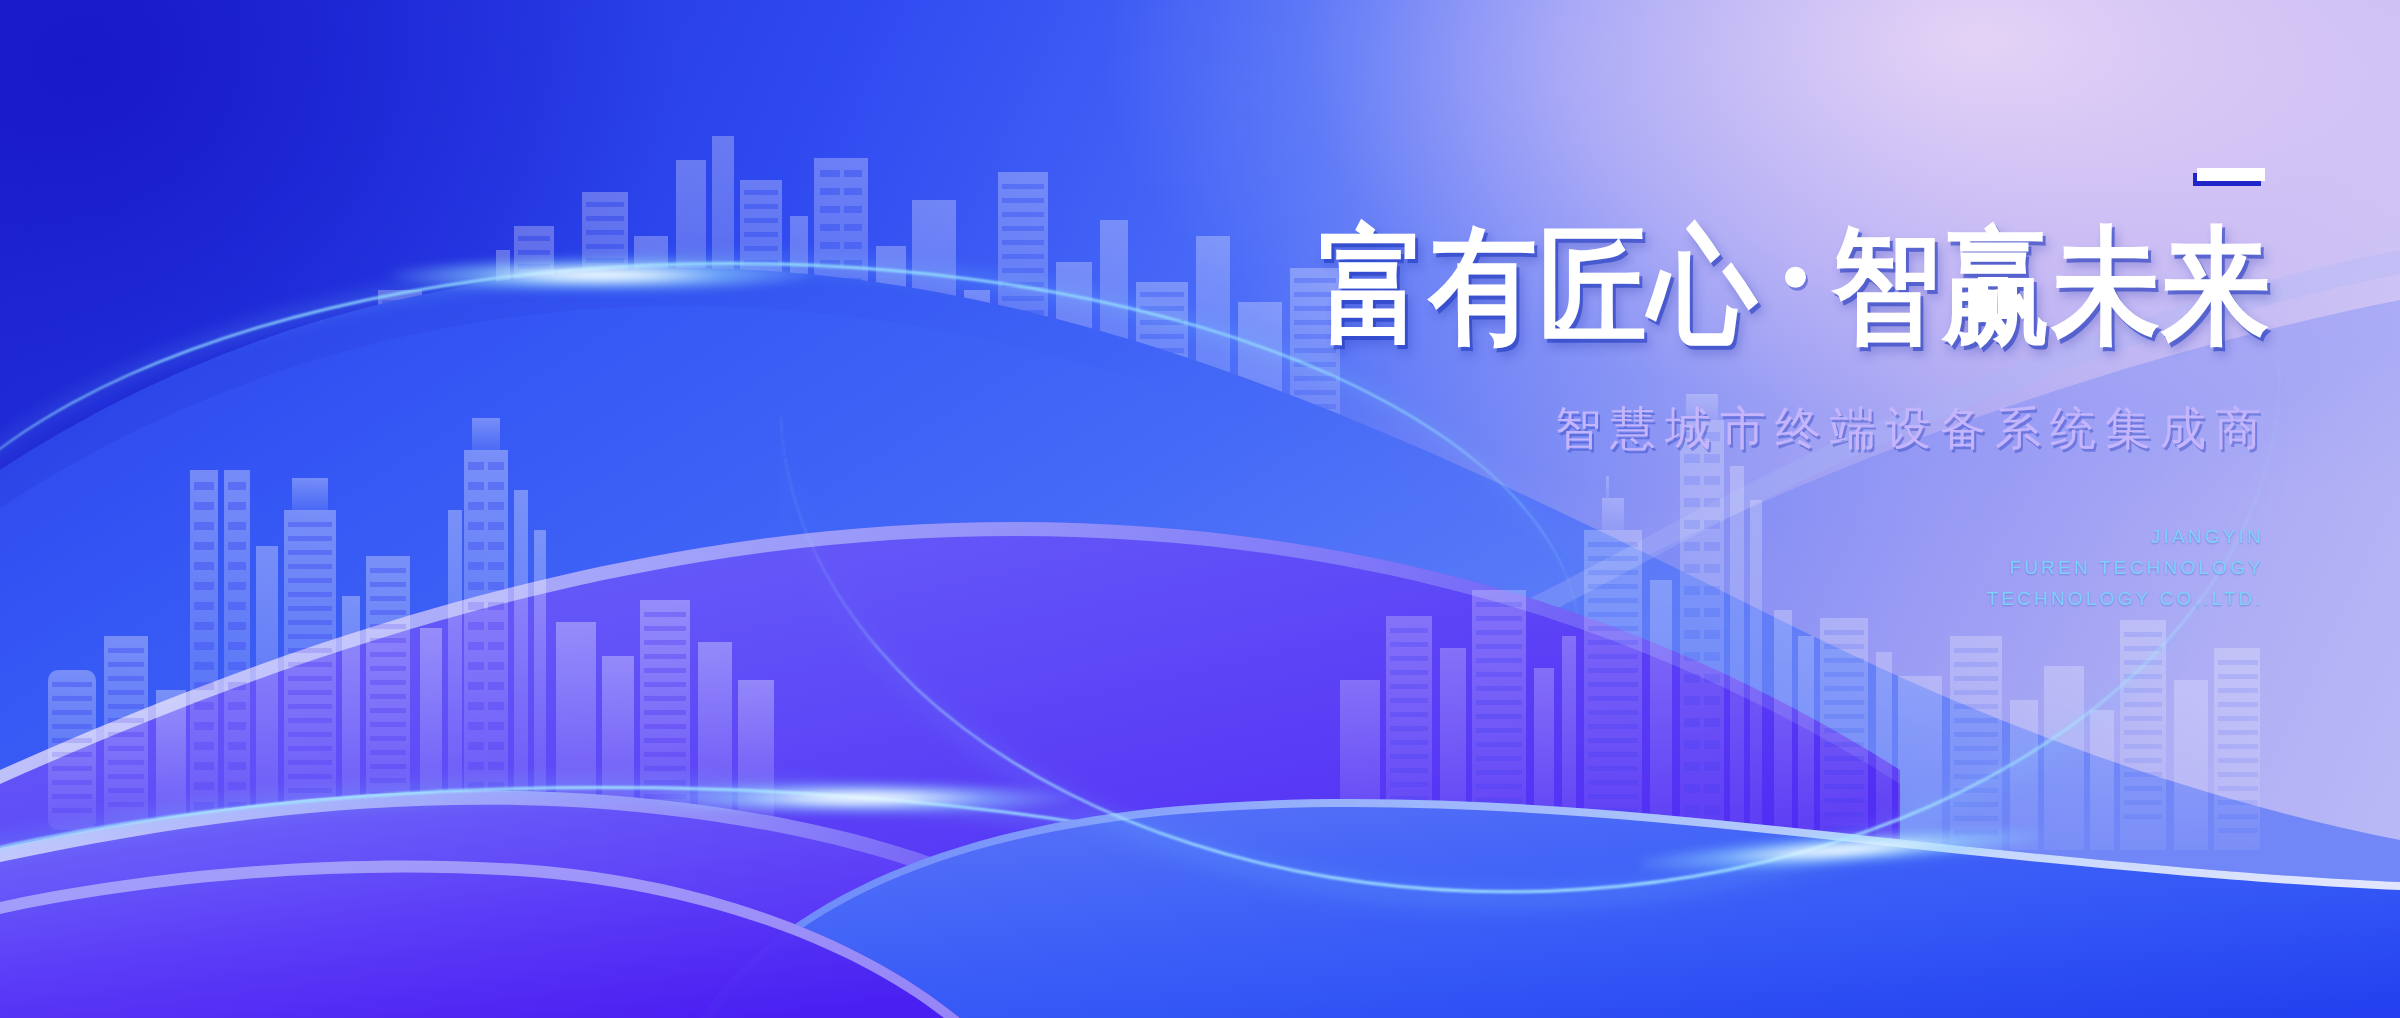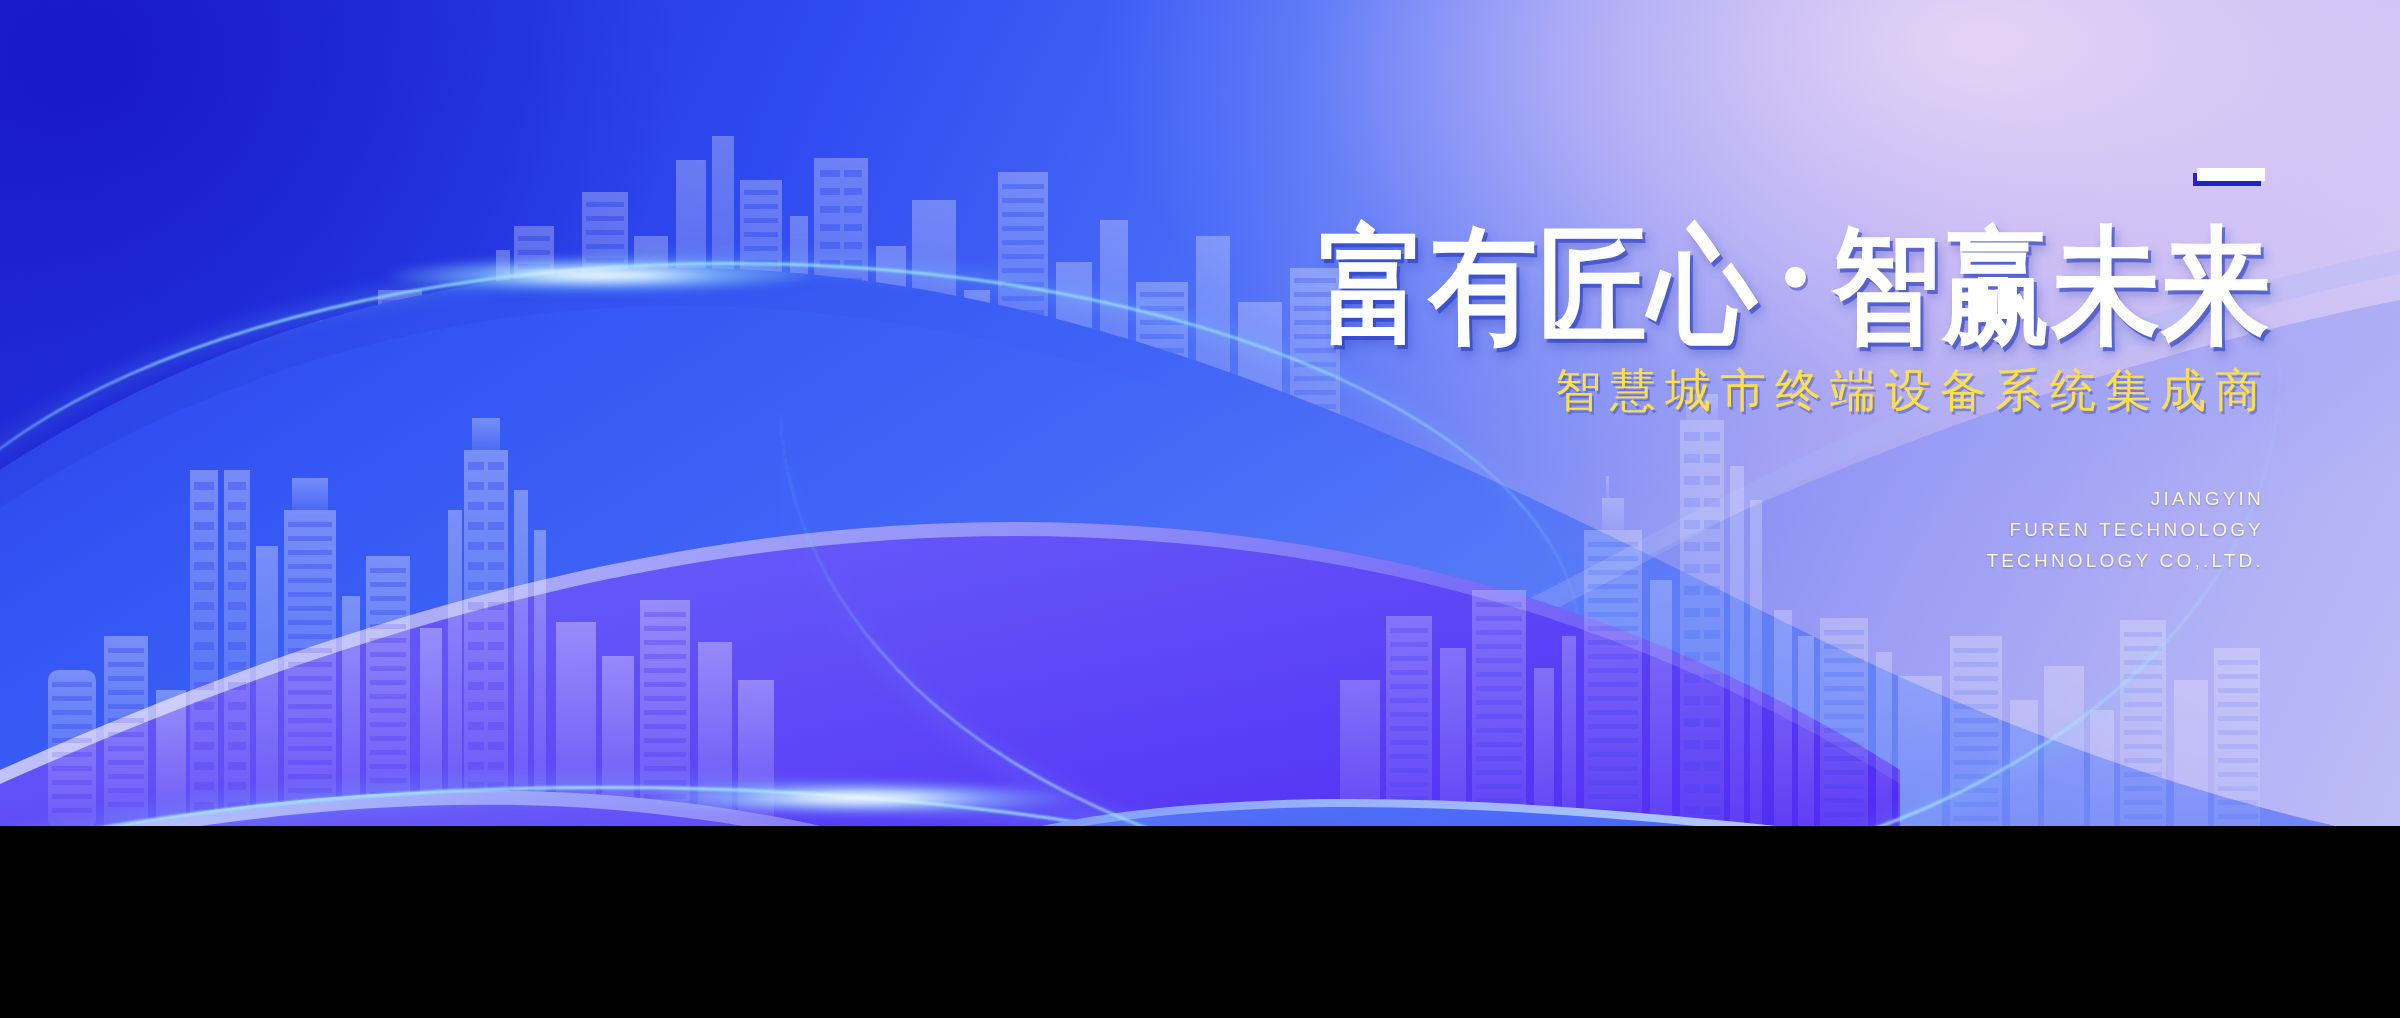--- a/index.html
+++ b/index.html
@@ -1,20 +1,20 @@
 <!DOCTYPE html>
 <html><head>
 <meta charset="utf-8">
 <style>
   html,body{margin:0;padding:0;background:#000;}
   body{font-family:"Liberation Sans","DejaVu Sans",sans-serif;}
 
   #banner{
     position:relative;
-    width:2400px;height:826px;
+    width:2400px;height:1018px;
     overflow:hidden;
     background:#2a3be8;
   }
 
   
   .sky{position:absolute;inset:0;}
   .sky.g1{
     background:linear-gradient(115deg,
       #1f1fc8 0%, #2433dc 14%, #2f49f0 30%,
       #4a6cf8 48%, #7d8cf5 62%, #b3aaf2 76%,
@@ -158,37 +158,37 @@
     width:21px;height:21px;
     border-radius:50%;
     background:#ffffff;
     margin:0 26px 14px 26px;
     box-shadow:2px 3px 0 rgba(28,52,190,.45);
     flex:0 0 auto;
     transform:scaleY(.85);
   }
 
   #subtitle{
-    margin-top:18px;
+    margin-top:56px;
     font-family:"Liberation Sans","DejaVu Sans",sans-serif;
     font-size:46px;
     font-weight:normal;
-    color:#fde047;
+    color:#c4b5fd;
     letter-spacing:9px;
     white-space:nowrap;
     text-shadow:2px 3px 0 rgba(40,60,190,.40);
     padding-right:2px;
   }
 
   #company{
     margin-top:62px;
     font-family:"Liberation Sans","DejaVu Sans",sans-serif;
     font-size:19px;
     line-height:1.62;
-    color:#fef9c3;
+    color:#7dd3fc;
     letter-spacing:3.2px;
     white-space:nowrap;
     opacity:.97;
     text-shadow:0 1px 2px rgba(30,50,170,.35);
     padding-right:8px;
   }
   #company div{display:block;}
 </style>
 </head>
 <body>

